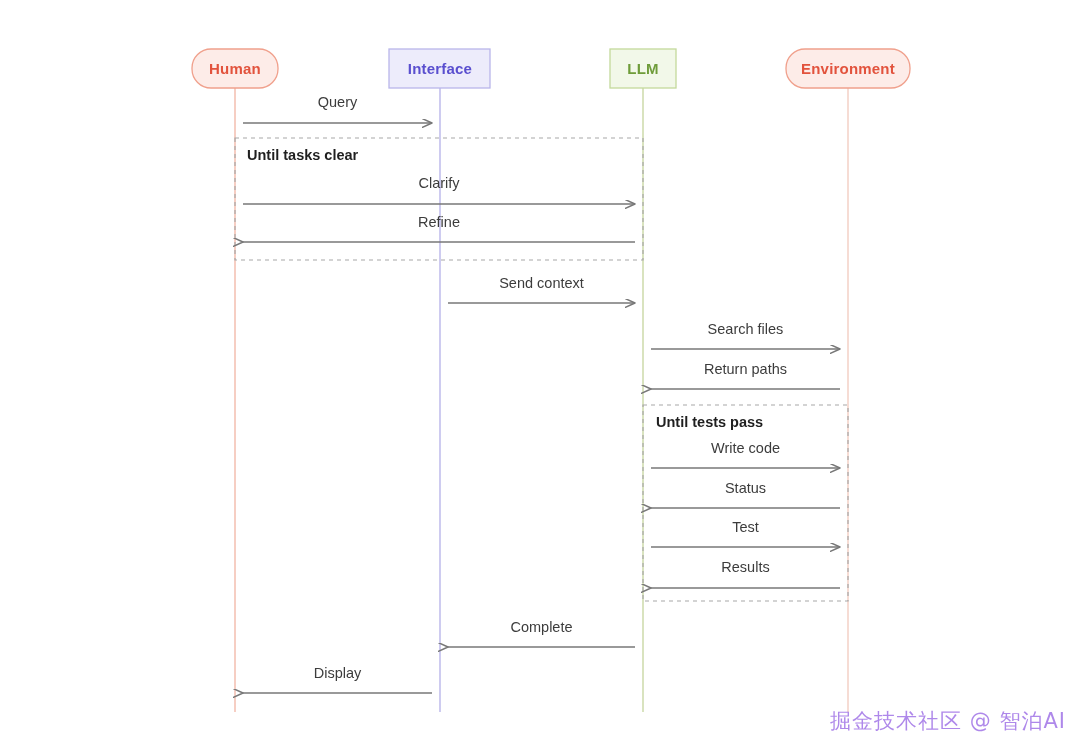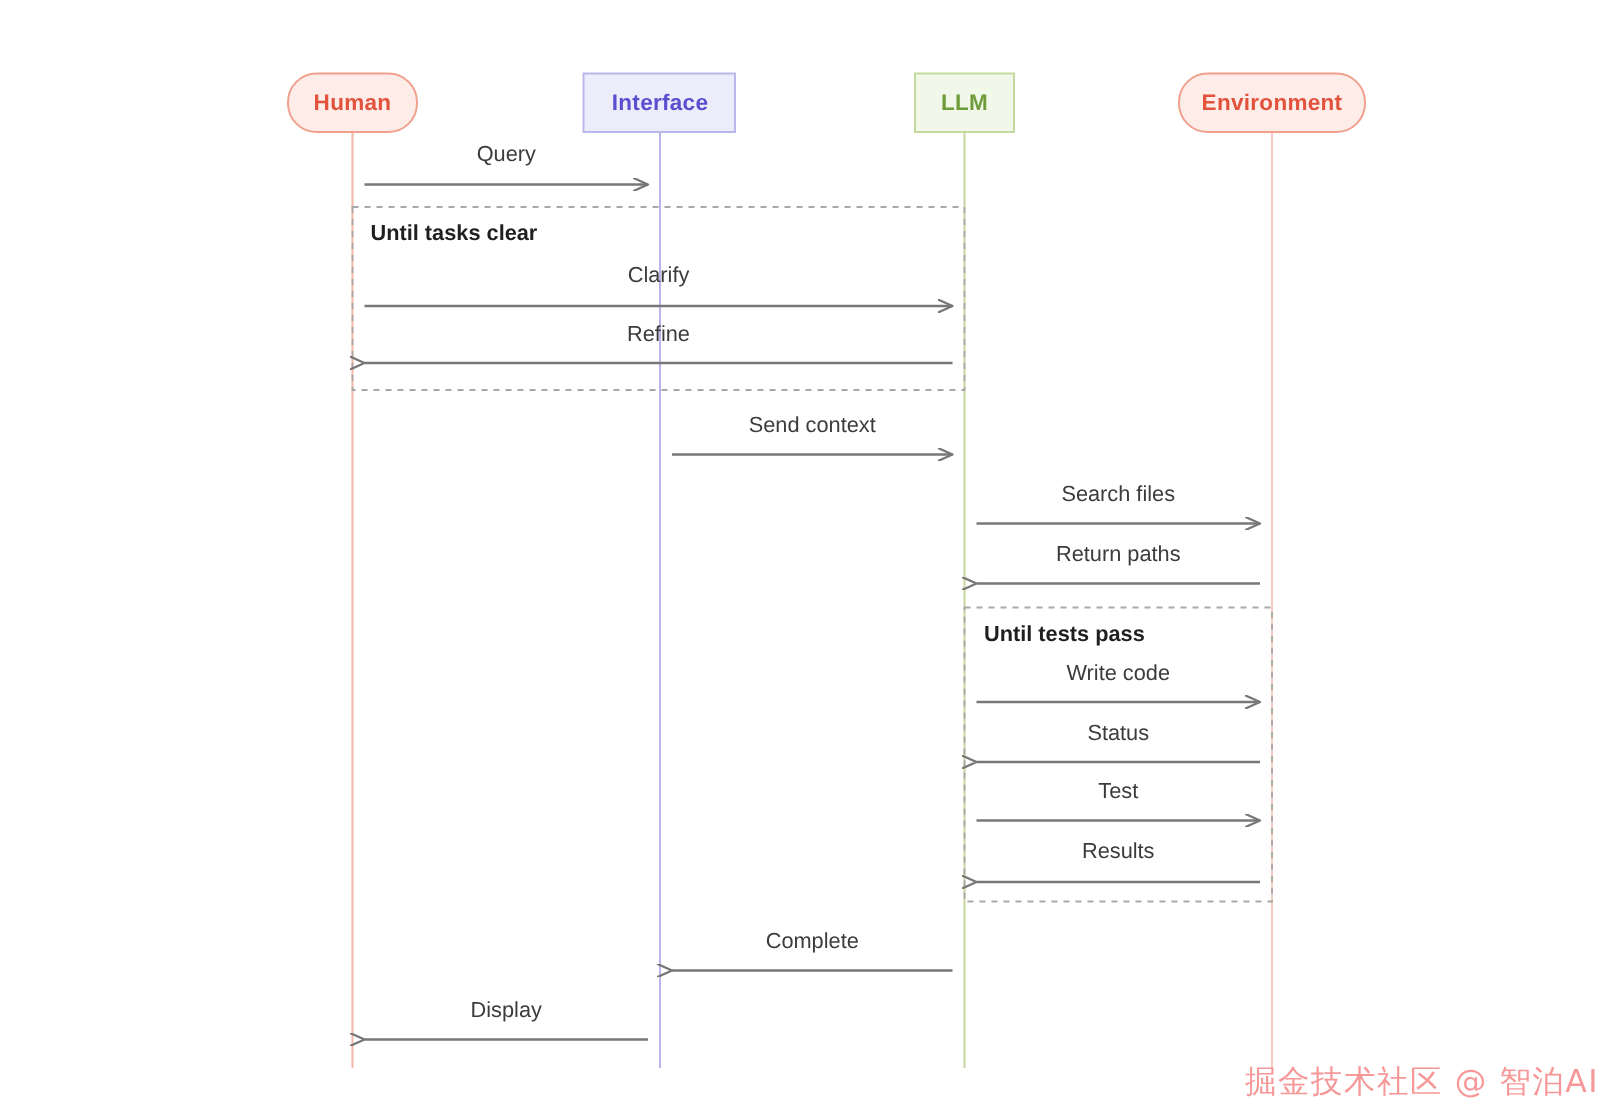--- a/index.html
+++ b/index.html
@@ -42,21 +42,21 @@
     font-size: 14.5px;
     font-weight: 700;
     fill: #1f1f1f;
   }
   .watermark {
     position: absolute;
     right: 14px;
     bottom: 10px;
     font-family: "DejaVu Sans", "Liberation Sans", sans-serif;
     font-size: 21px;
-    color: #ef4444;
+    color: #6d28d9;
     opacity: 0.55;
     letter-spacing: 1px;
     white-space: nowrap;
     user-select: none;
     margin-top: 47px;
   }
 </style>
 </head>
 <body>
 

